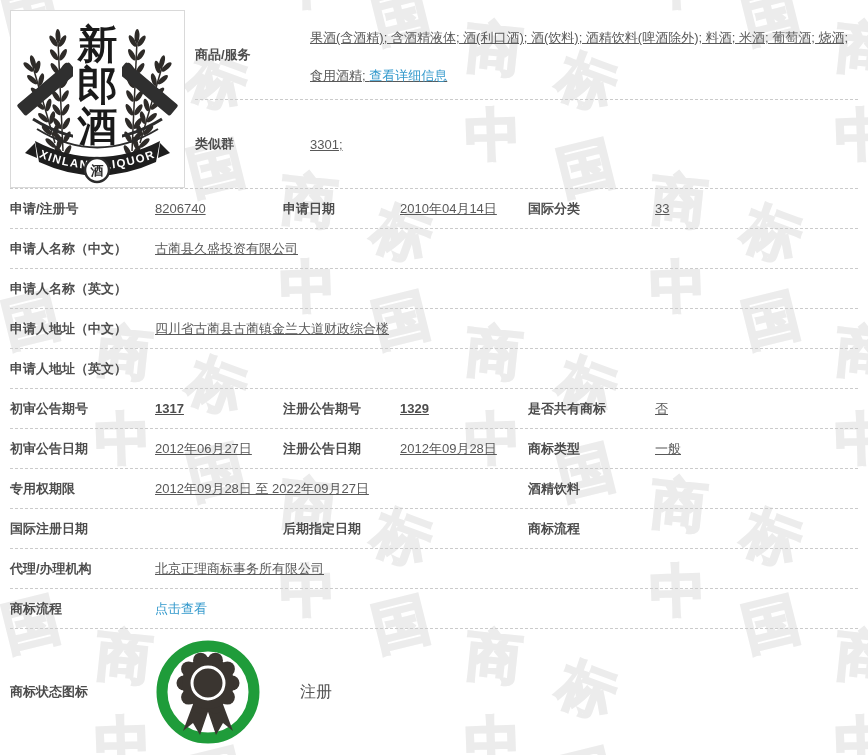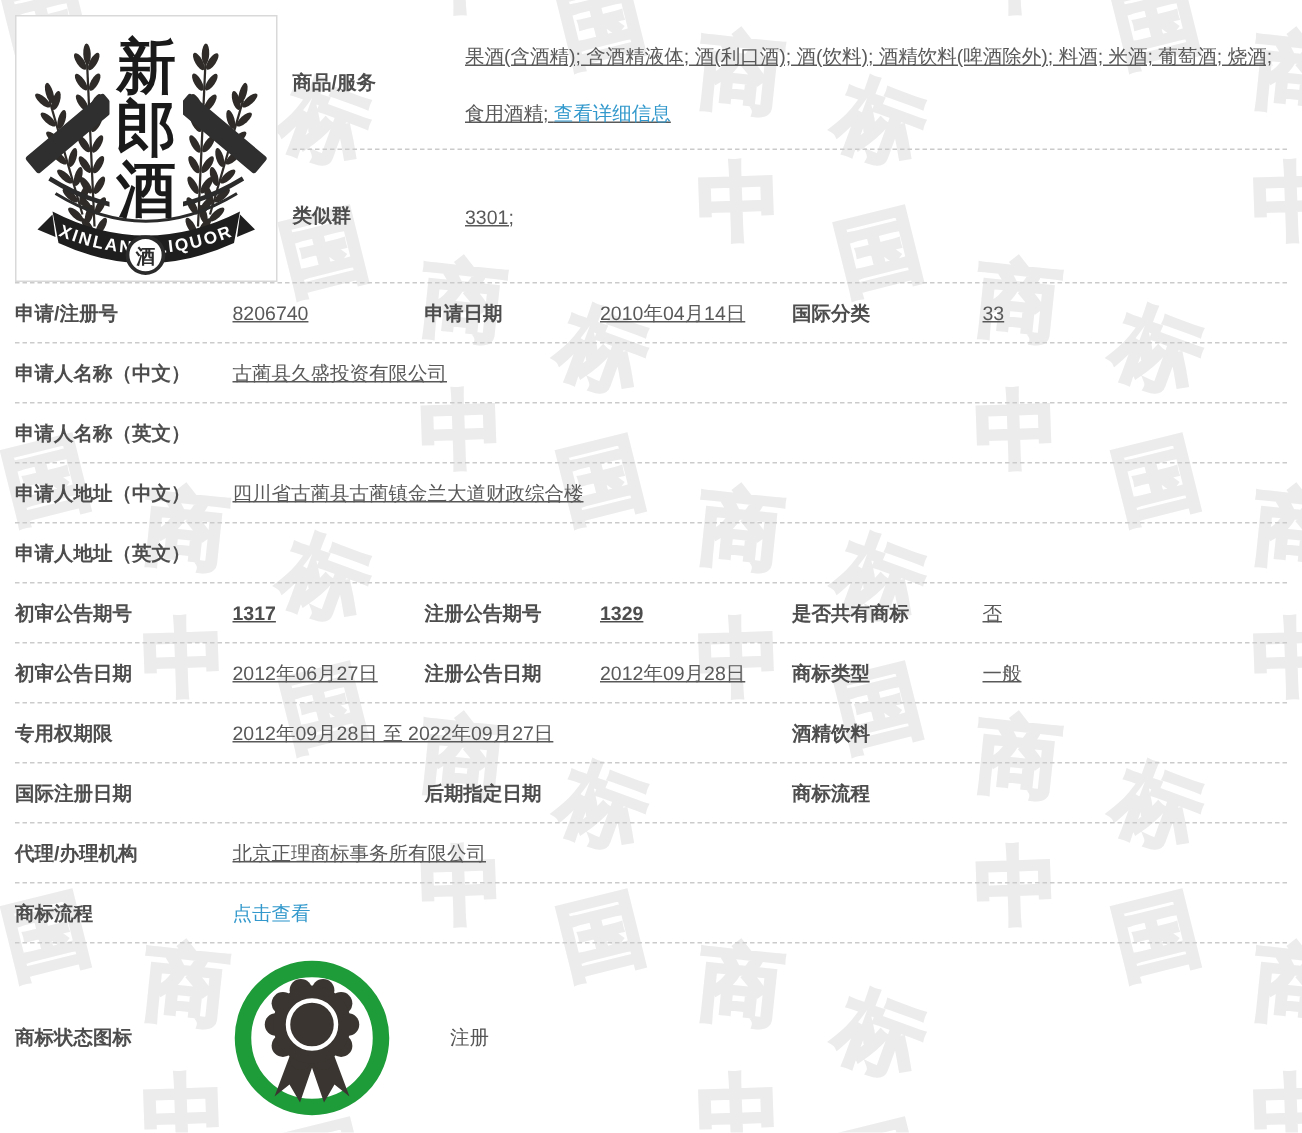--- a/index.html
+++ b/index.html
@@ -33,21 +33,21 @@
     display:grid;grid-template-columns:145px 128px 117px 128px 127px 1fr;
     height:40px;align-items:center;border-bottom:1px dashed #cbcbcb;box-sizing:border-box;
   }
   .cell{white-space:nowrap;overflow:visible;}
   
   .status-row{height:125px;display:flex;align-items:center;}
   .status-label{width:145px;flex:none;}
   .badge{width:106px;height:106px;flex:none;}
   .status-text{margin-left:39px;}
   .status-line1{font-size:14px;color:#3c3c3c;line-height:39px;}
-  .status-line2{font-size:13px;color:#555;line-height:39px;}
+  .status-line2{font-size:16px;color:#555;line-height:39px;}
 </style>
 </head>
 <body>
 
 <div class="watermark" id="wm">
     <span class="wm-char" style="left: 3px; top: -12px; transform: rotate(-14deg);">国</span>
     <span class="wm-char" style="left: 96px; top: 21px; transform: rotate(6deg);">商</span>
     <span class="wm-char" style="left: 189px; top: 54px; transform: rotate(20deg);">标</span>
     <span class="wm-char" style="left: 280px; top: -45px; transform: rotate(-2deg);">中</span>
     <span class="wm-char" style="left: 373px; top: -12px; transform: rotate(-14deg);">国</span>

